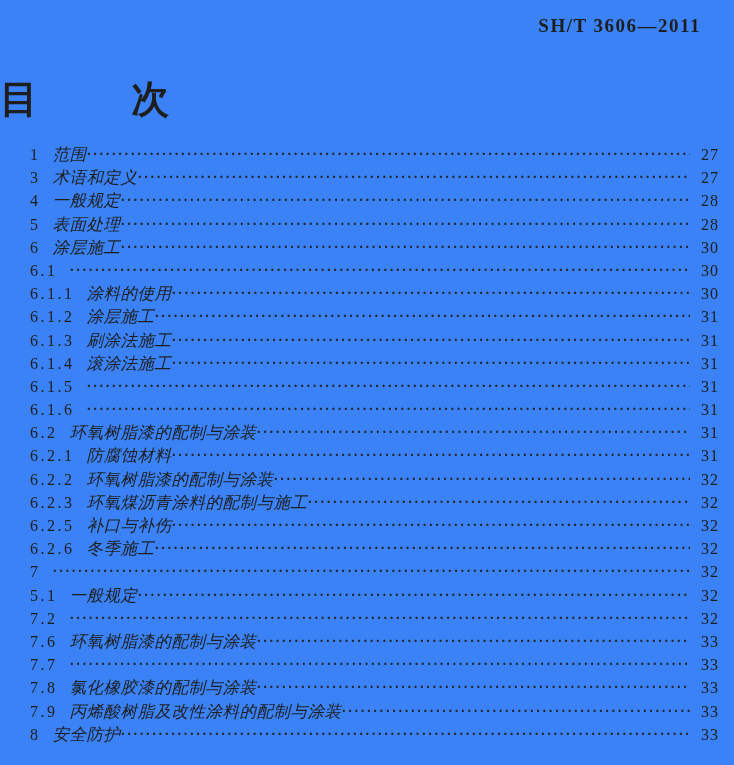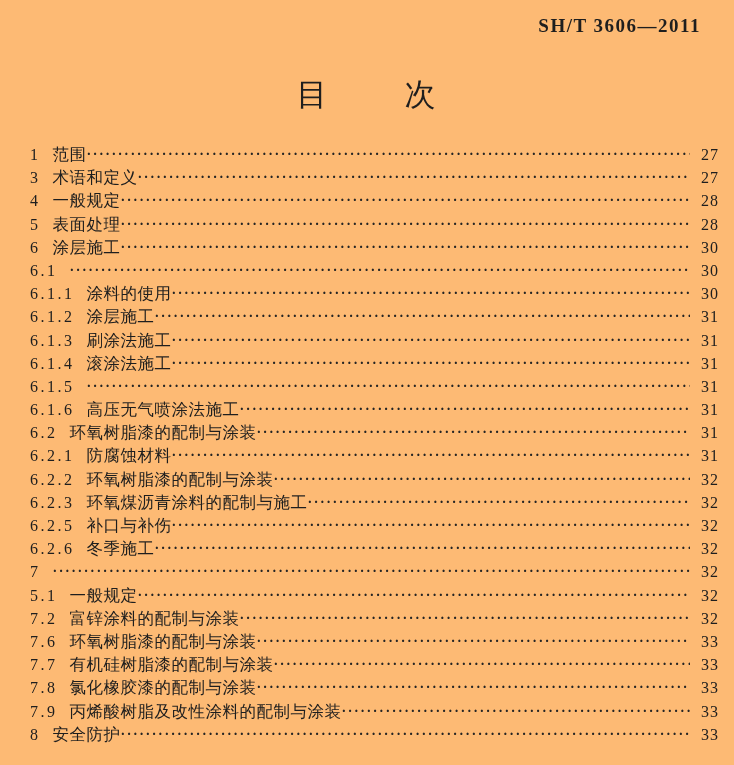--- a/index.html
+++ b/index.html
@@ -4,42 +4,41 @@
 <style>
   html, body {
     margin: 0;
     padding: 0;
     background: #e8e8e8;
   }
   .page {
     position: relative;
     width: 734px;
     height: 765px;
-    background: #fdba74;
+    background: #3b82f6;
     overflow: hidden;
     font-family: "Liberation Serif", "DejaVu Serif", serif;
     color: #1e1e1e;
   }
   .doc-header {
     position: absolute;
     top: 15px;
     right: 33px;
     font-size: 19px;
     font-weight: bold;
     letter-spacing: 1.5px;
     white-space: nowrap;
   }
   .doc-title {
     position: absolute;
     top: 74px;
     left: 0;
     width: 100%;
-    text-align: center;
-    font-size: 31px;
-    font-weight: normal;
+    font-size: 38px;
+    font-weight: bold;
     word-spacing: 2.1em;
     letter-spacing: 2px;
     white-space: nowrap;
   }
   .toc-list {
     position: absolute;
     top: 143px;
     left: 30px;
     right: 15px;
   }
@@ -53,20 +52,21 @@
   }
   .toc-num {
     letter-spacing: 2.5px;
     margin-right: 12px;
     font-size: 16px;
     flex: 0 0 auto;
   }
   .toc-title {
     letter-spacing: 0.5px;
     flex: 0 0 auto;
+    font-style: italic;
   }
   .toc-leader {
     flex: 1 1 auto;
     overflow: hidden;
     white-space: nowrap;
     font-size: 14px;
     font-weight: bold;
     letter-spacing: 1.6px;
     position: relative;
     top: -1px;
@@ -147,21 +147,20 @@
         <span class="toc-leader">········································································································································································································</span>
         <span class="toc-page">31</span>
       </div>
       <div class="toc-row">
         <span class="toc-num">6.1.5</span>
         <span class="toc-leader">········································································································································································································</span>
         <span class="toc-page">31</span>
       </div>
       <div class="toc-row">
         <span class="toc-num">6.1.6</span>
-        <span class="toc-title">高压无气喷涂法施工</span>
         <span class="toc-leader">········································································································································································································</span>
         <span class="toc-page">31</span>
       </div>
       <div class="toc-row">
         <span class="toc-num">6.2</span>
         <span class="toc-title">环氧树脂漆的配制与涂装</span>
         <span class="toc-leader">········································································································································································································</span>
         <span class="toc-page">31</span>
       </div>
       <div class="toc-row">
@@ -200,33 +199,31 @@
         <span class="toc-page">32</span>
       </div>
       <div class="toc-row">
         <span class="toc-num">5.1</span>
         <span class="toc-title">一般规定</span>
         <span class="toc-leader">········································································································································································································</span>
         <span class="toc-page">32</span>
       </div>
       <div class="toc-row">
         <span class="toc-num">7.2</span>
-        <span class="toc-title">富锌涂料的配制与涂装</span>
         <span class="toc-leader">········································································································································································································</span>
         <span class="toc-page">32</span>
       </div>
       <div class="toc-row">
         <span class="toc-num">7.6</span>
         <span class="toc-title">环氧树脂漆的配制与涂装</span>
         <span class="toc-leader">········································································································································································································</span>
         <span class="toc-page">33</span>
       </div>
       <div class="toc-row">
         <span class="toc-num">7.7</span>
-        <span class="toc-title">有机硅树脂漆的配制与涂装</span>
         <span class="toc-leader">········································································································································································································</span>
         <span class="toc-page">33</span>
       </div>
       <div class="toc-row">
         <span class="toc-num">7.8</span>
         <span class="toc-title">氯化橡胶漆的配制与涂装</span>
         <span class="toc-leader">········································································································································································································</span>
         <span class="toc-page">33</span>
       </div>
       <div class="toc-row">

